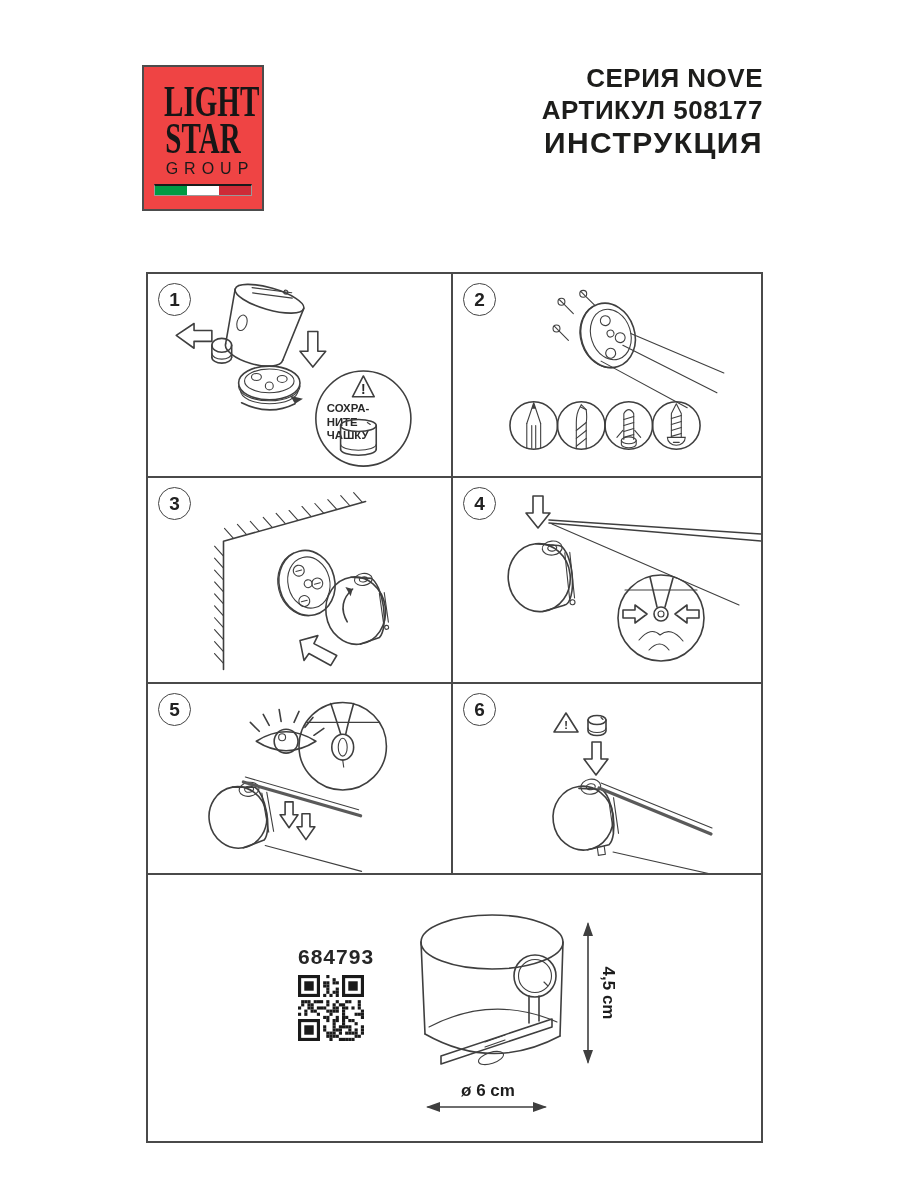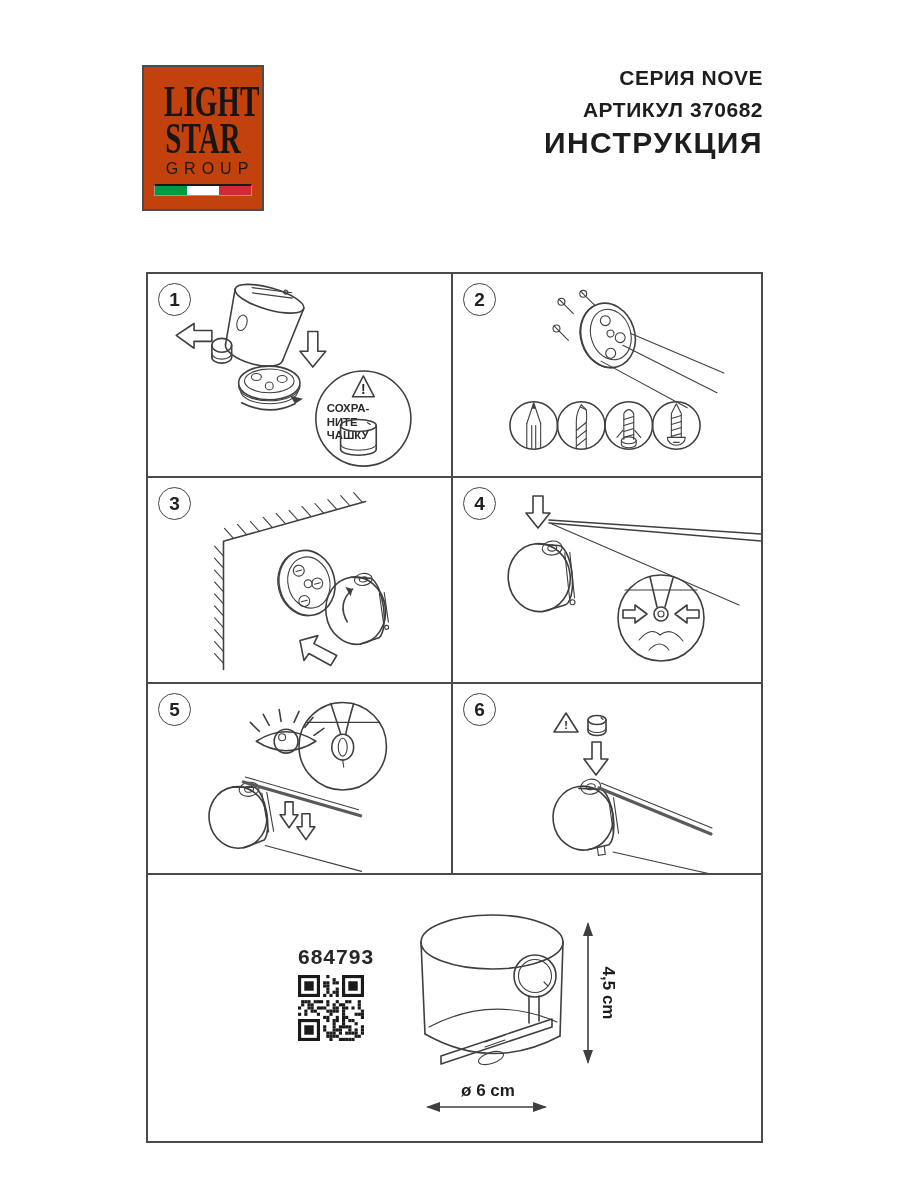--- a/index.html
+++ b/index.html
@@ -1,36 +1,36 @@
 <!DOCTYPE html>
 <html><head>
 <meta charset="utf-8">
 <style>
   html,body { margin:0; padding:0; background:#fff; }
   .page { position:relative; width:902px; height:1200px; background:#ffffff;
           font-family:"Liberation Sans", sans-serif; color:#1d1d1b; overflow:hidden; }
 
   
   .logo-box { position:absolute; left:142px; top:65px; width:122px; height:146px;
-              border:2px solid #4c4c4c; box-sizing:border-box; padding-top:16px; background:#c2410c; }
+              border:2px solid #4c4c4c; box-sizing:border-box; padding-top:16px; background:#ef4444; }
   .logo-word { font-family:"Liberation Serif", serif; font-weight:bold; font-size:44px;
                line-height:37px; text-align:center; transform:scaleX(0.66); transform-origin:50% 50%;
                color:#161616; }
   .logo-group { font-size:16px; letter-spacing:6px; text-align:center; margin-top:3px;
                 color:#1a1a1a; padding-left:14px; }
   .logo-flag { display:flex; width:96px; height:9px; margin:6px auto 0;
                border:1px solid #9a9a9a; border-top:2px solid #1a1a1a; box-sizing:content-box; }
   .logo-flag span { flex:1; }
   .flag-green { background:#009a44; }
   .flag-white { background:#ffffff; }
   .flag-red   { background:#ce2b37; }
 
   
   .header-text { position:absolute; left:420px; top:62px; width:343px; text-align:right; }
-  .h-small { font-weight:bold; font-size:21px; line-height:32px; letter-spacing:0.5px; }
+  .h-small { font-weight:bold; font-size:26px; line-height:32px; letter-spacing:0.5px; }
   .h-big-wrap { }
   .h-big { font-weight:bold; font-size:30px; line-height:34px; letter-spacing:1.5px; }
 
   
   .grid { position:absolute; left:146px; top:272px; width:617px; height:871px;
           border:2px solid #4a4a4a; box-sizing:border-box;
           display:grid; grid-template-columns:305px 1fr; grid-template-rows:204px 206px 191px 1fr;
           background:#fff; }
   .cell { position:relative; box-sizing:border-box; }
   .bR { border-right:2px solid #4a4a4a; }
@@ -70,21 +70,21 @@
     <div class="logo-group">GROUP</div>
     <div class="logo-flag">
       <span class="flag-green"></span>
       <span class="flag-white"></span>
       <span class="flag-red"></span>
     </div>
   </div>
 
   <div class="header-text">
     <div class="h-small">СЕРИЯ NOVE</div>
-    <div class="h-small">АРТИКУЛ 370682</div>
+    <div class="h-small">АРТИКУЛ 508177</div>
     <div class="h-big-wrap">
       <div class="h-big">ИНСТРУКЦИЯ</div>
     </div>
   </div>
 
   <div class="grid">
 
     <div class="cell bR bB">
       <div class="badge">1</div>
       <svg viewBox="0 0 305 204">

